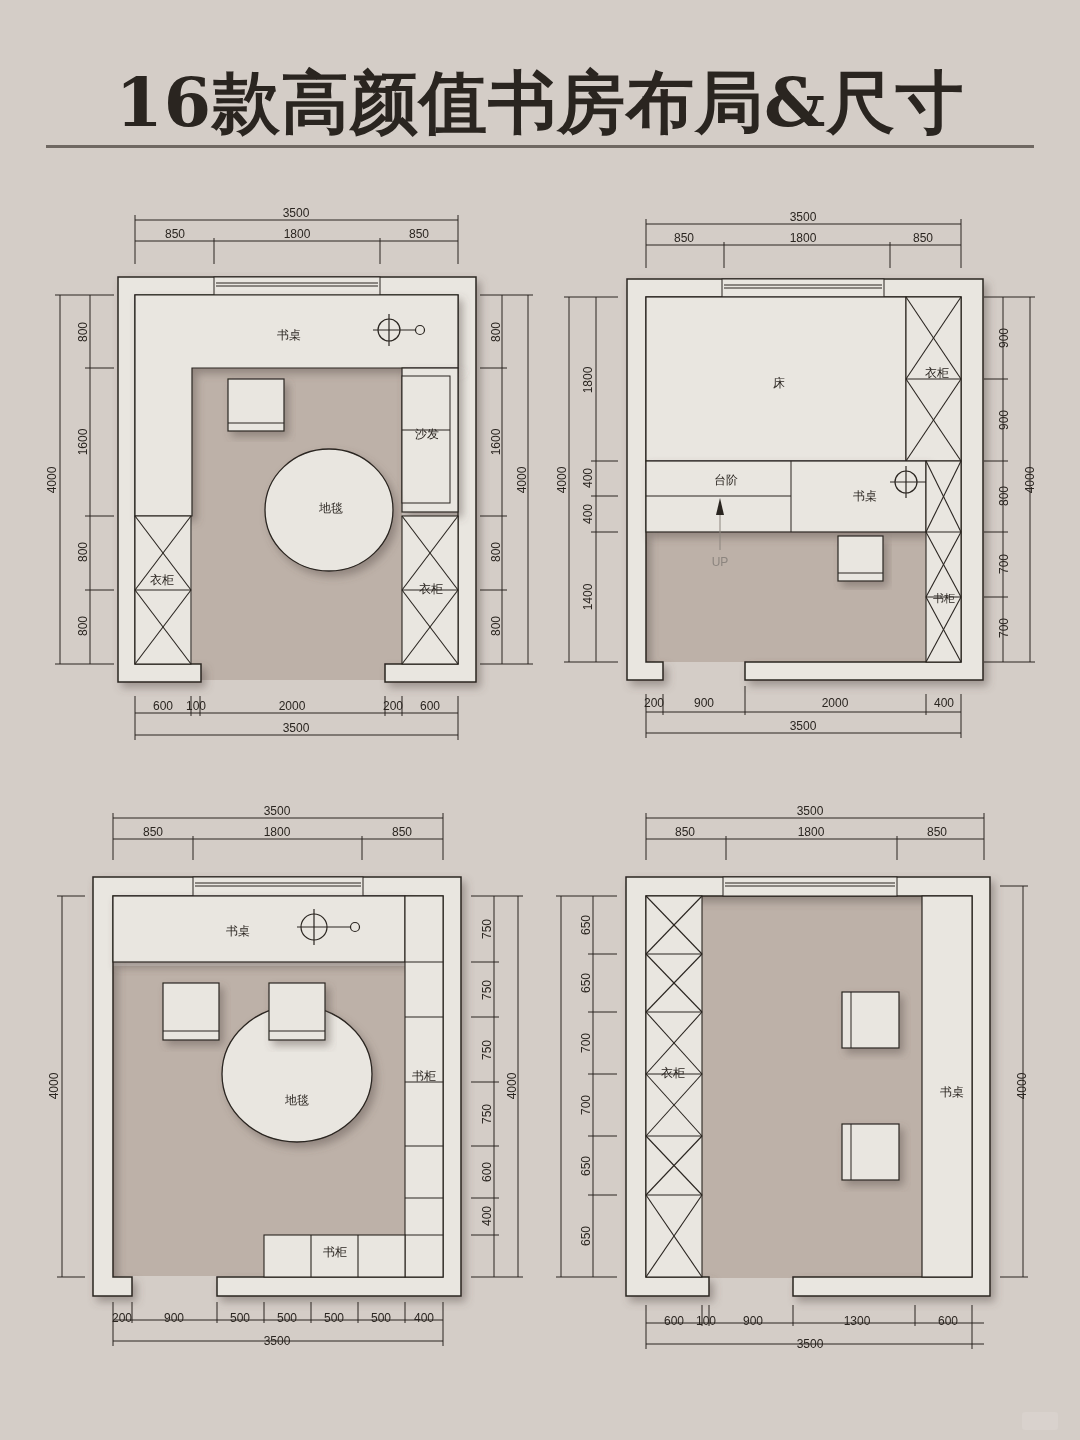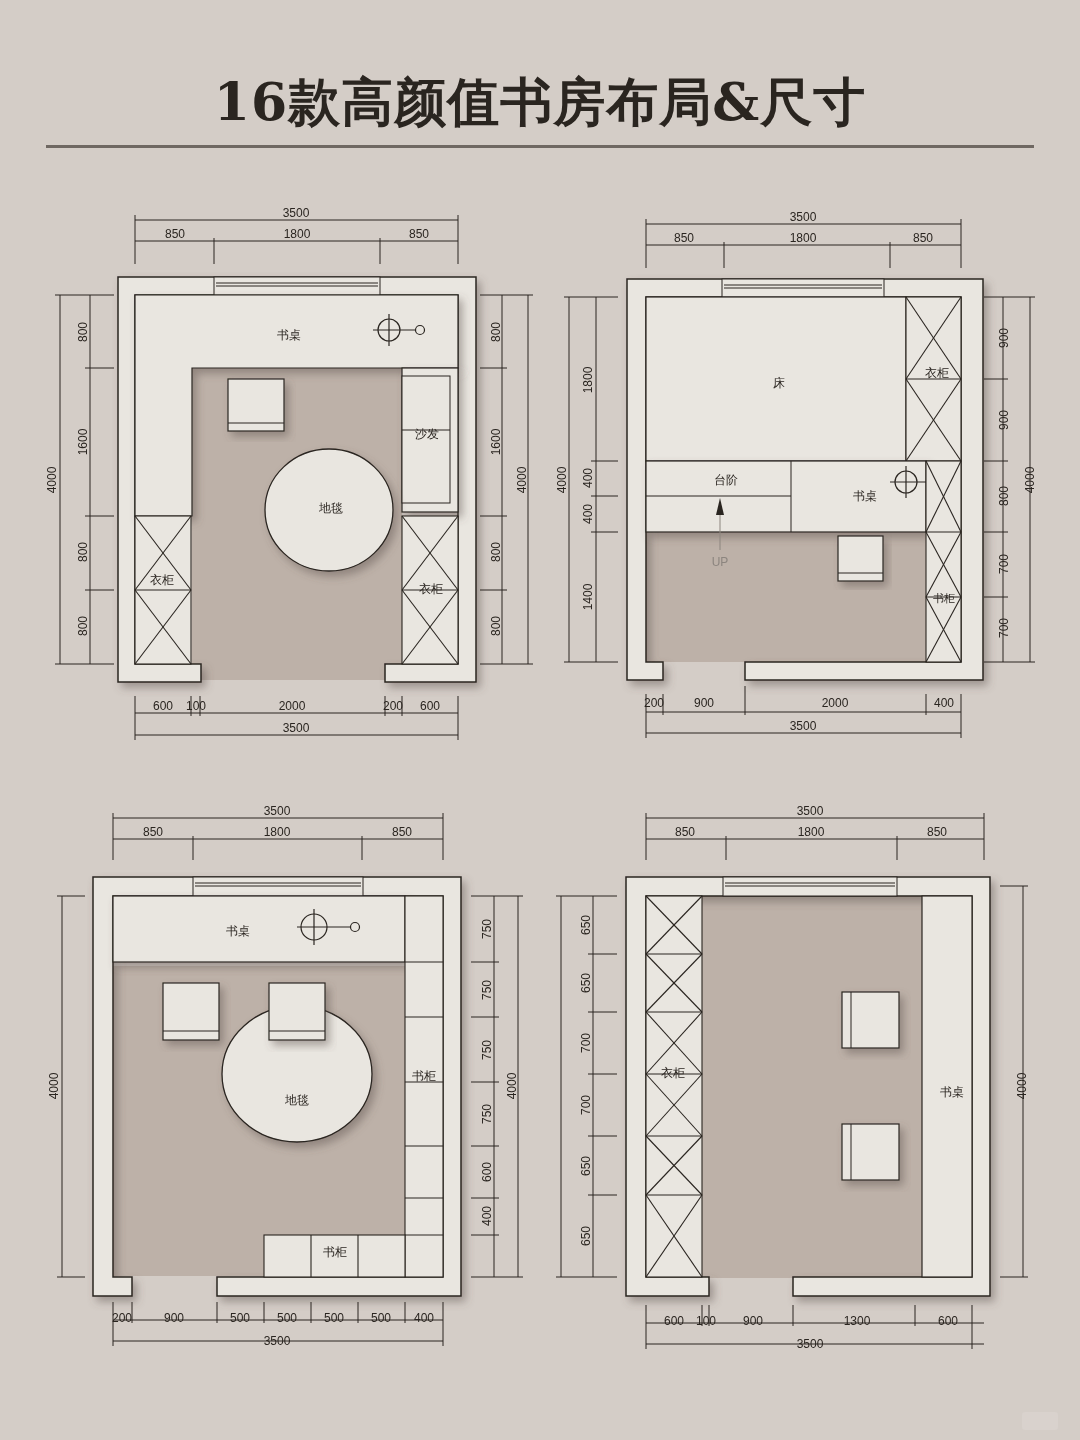--- a/index.html
+++ b/index.html
@@ -1,20 +1,20 @@
 <!DOCTYPE html>
 <html><head>
 <meta charset="utf-8">
 <style>
   html, body { margin:0; padding:0; }
   body { width:1080px; height:1440px; background:#d4cdc7; position:relative; overflow:hidden;
          font-family:"DejaVu Sans", "Liberation Sans", sans-serif; }
   .title { position:absolute; left:0; top:52px; width:1080px; text-align:center;
            font-family:"DejaVu Serif", "Liberation Serif", serif; font-weight:bold;
-           font-size:52px; line-height:100px; color:#2a2520; letter-spacing:1px; }
+           font-size:68px; line-height:100px; color:#2a2520; letter-spacing:1px; }
   .title-rule { position:absolute; left:46px; top:145px; width:988px; height:3px; background:#6f6862; }
   svg.plans { position:absolute; left:0; top:0; }
   .dim text { font-family:"Liberation Sans","DejaVu Sans",sans-serif; font-size:12px; fill:#2a2520; }
   .lbl { font-family:"DejaVu Sans","Liberation Sans",sans-serif; font-size:12px; fill:#2a2520; }
   .up { font-family:"Liberation Sans",sans-serif; font-size:12px; fill:#8c857f; }
   .watermark { position:absolute; right:22px; bottom:10px; width:36px; height:18px; border-radius:3px;
                background:#dcd6d1; opacity:.6; }
 </style>
 </head>
 <body>

